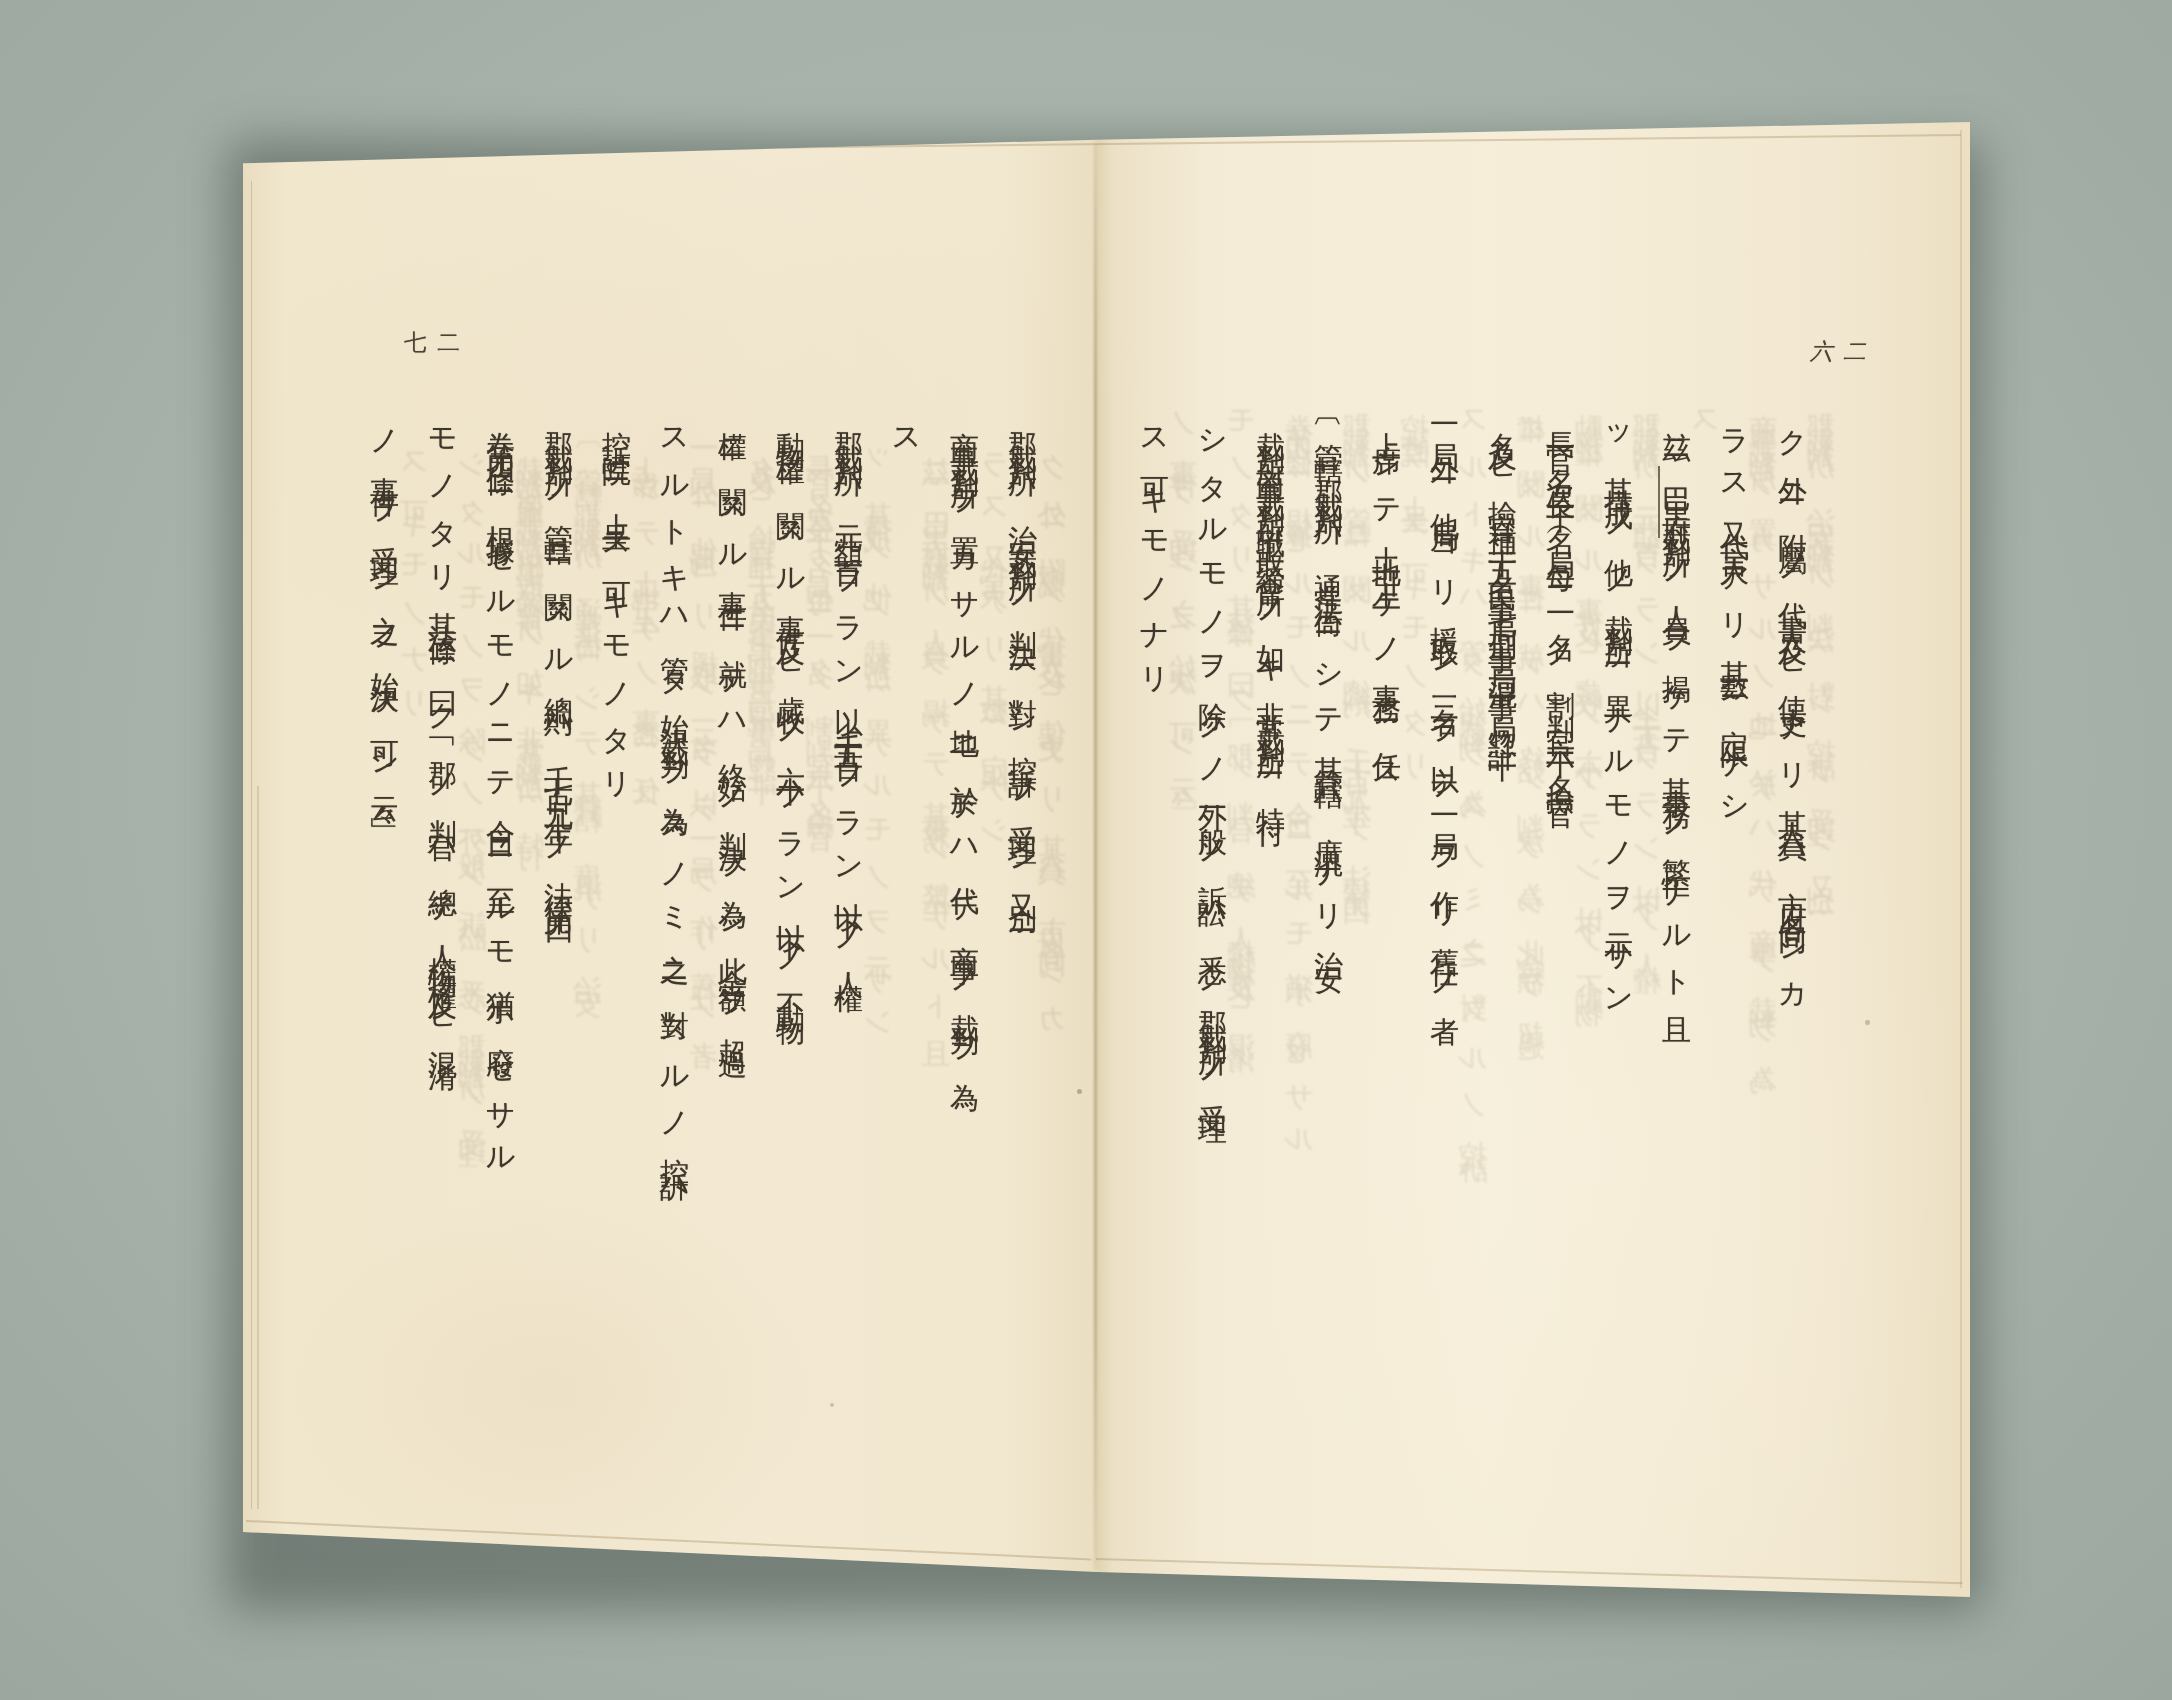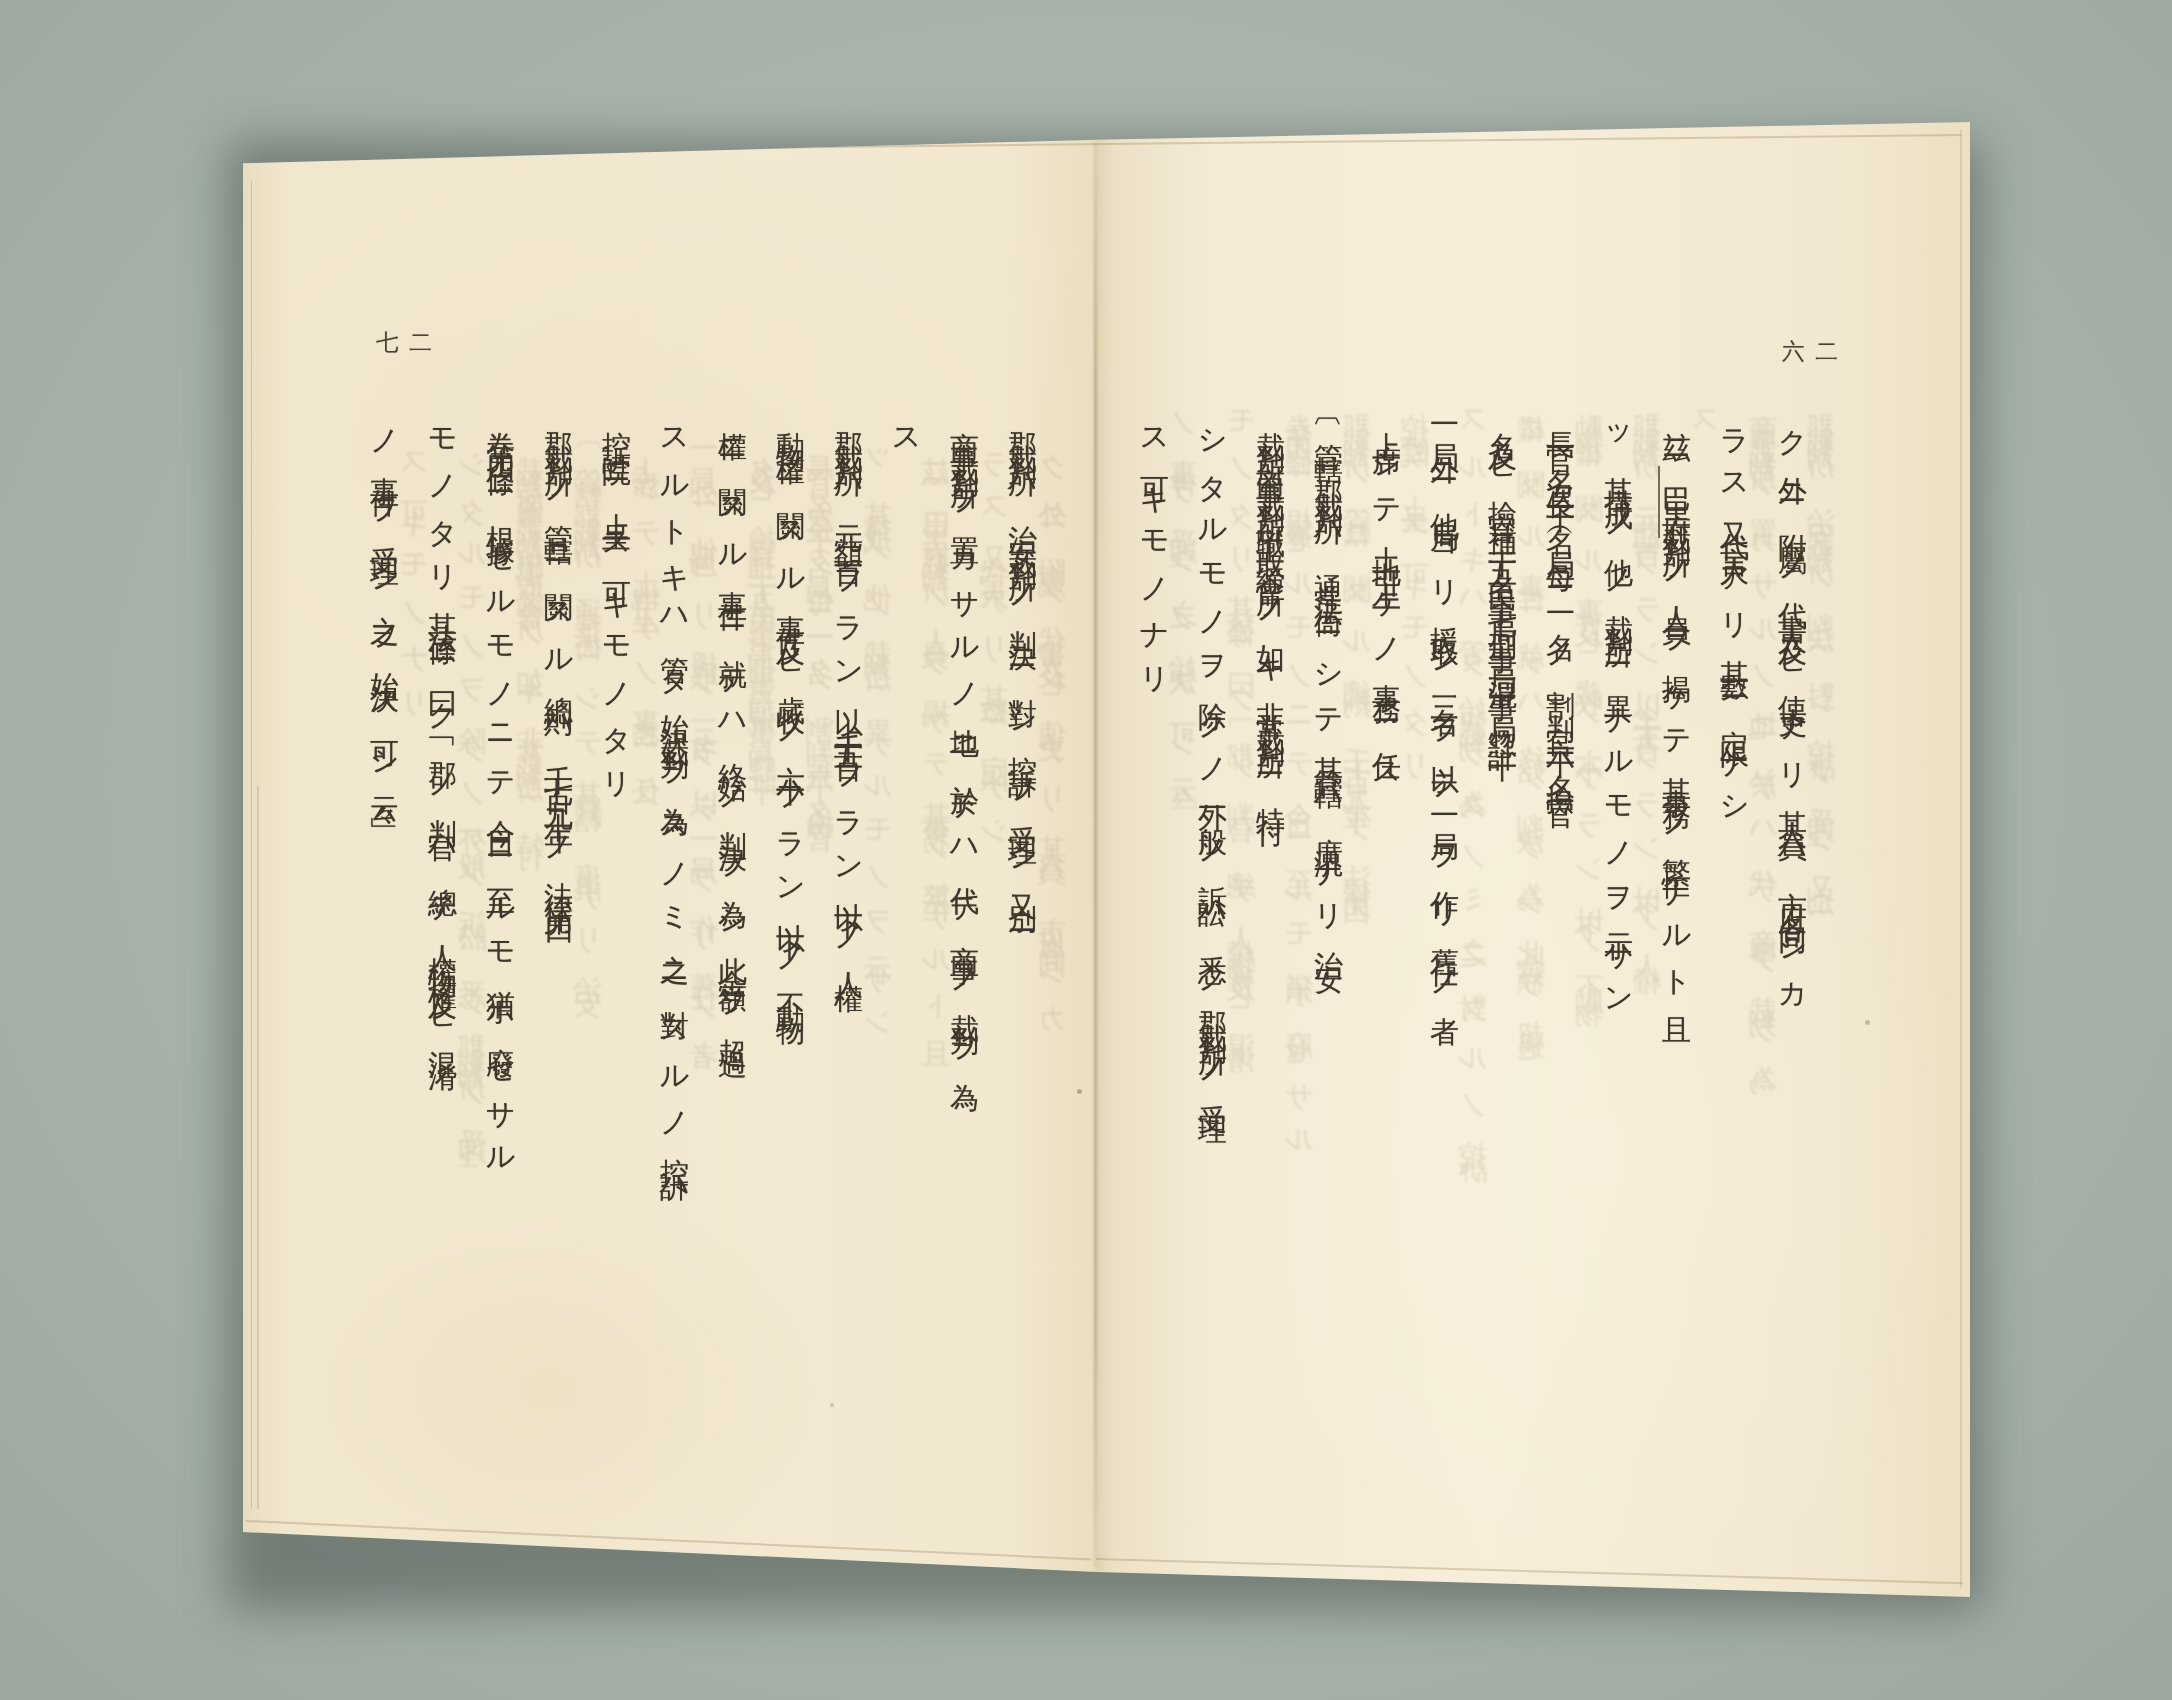--- a/index.html
+++ b/index.html
@@ -31,23 +31,23 @@
   .el-bot-left{left:3px;top:calc(95.6% - 12px);width:49%;height:1.5px;transform:rotate(2.6deg);transform-origin:left center;}
   .el-bot-right{left:49.4%;top:calc(98.3% - 13.6px);width:50.2%;height:1.5px;transform:rotate(1.6deg);transform-origin:left center;}
   .el-right{right:8.3px;top:7.5px;width:1.5px;height:calc(100% - 16.6px);background:rgba(158,132,92,.22);}
   .gutter{
     position:absolute;left:851px;top:1.5%;width:3px;height:96.5%;
     background:linear-gradient(180deg,rgba(121,99,62,.10),rgba(121,99,62,.38) 18%,rgba(121,99,62,.34) 82%,rgba(121,99,62,.08));
     filter:blur(0.8px);
   }
   .page-num{
     position:absolute;font-size:22.6px;letter-spacing:10.6px;color:#4b4335;
-    text-shadow:0 0 0.8px rgba(75,67,53,.5);white-space:nowrap;
+    text-shadow:0 0 0.8px rgba(75,67,53,.5);white-space:nowrap;margin-left:28px;
   }
-  .pn-right{left:1539px;top:214px;}
+  .pn-right{left:1539px;top:214px;font-style:italic;}
   .pn-left{left:133px;top:205px;}
   .text-block{
     position:absolute;top:287px;height:1131px;
     writing-mode:vertical-rl;text-orientation:mixed;
     font-size:29px;color:#3e362a;text-shadow:0 0 0.9px rgba(62,54,42,.55);
   }
   .tb-right{right:161px;}
   .tb-left{right:931px;}
   .ghost-block{
     position:absolute;height:1147px;writing-mode:vertical-rl;text-orientation:mixed;

